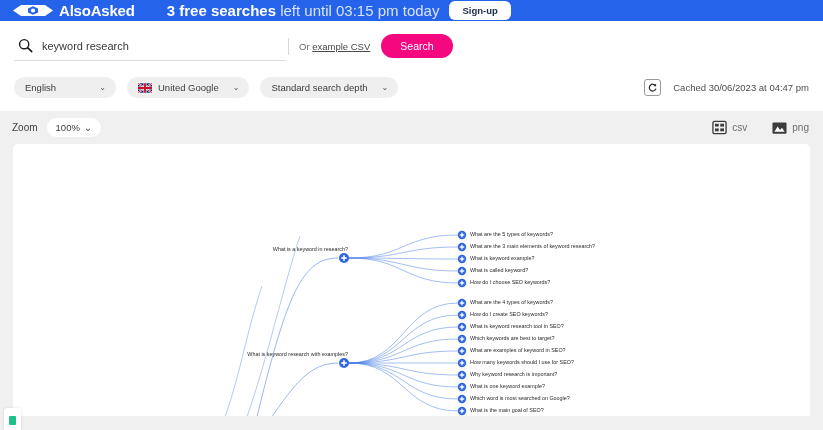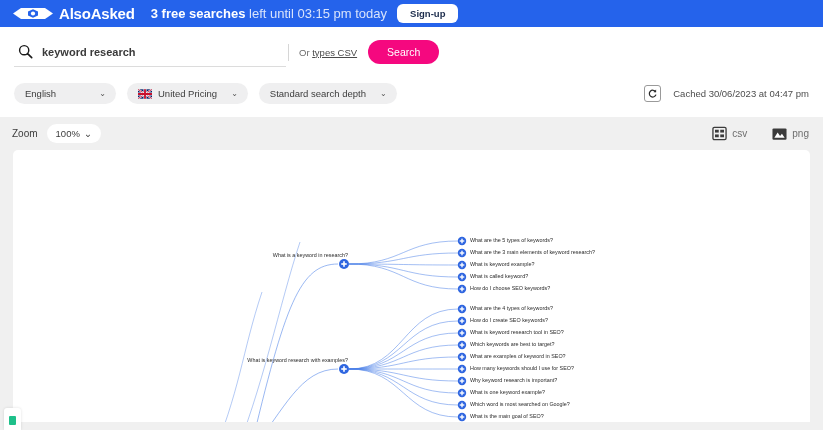--- a/index.html
+++ b/index.html
@@ -5,34 +5,34 @@
   * { box-sizing: border-box; margin: 0; padding: 0; }
   html, body {
     width: 823px; height: 430px;
     font-family: "Liberation Sans", sans-serif;
     background: #f0f0f0;
     overflow: hidden;
   }
 
   
   .topbar {
-    height: 27px;
+    height: 21px;
     background: #2563eb;
     display: flex;
     align-items: center;
     padding: 0 14px 0 12px;
     color: #fff;
   }
   .logo-wrap { display: flex; align-items: center; gap: 5px; }
   .logo-mark { width: 42px; height: 15px; display: block; }
   .logo-text {
     font-size: 15px; font-weight: 700; letter-spacing: -0.2px; color: #fff;
   }
   .free-note {
-    margin-left: 16px; font-size: 13px; color: #d8e3fb; white-space: nowrap;
+    margin-left: 32px; font-size: 15px; color: #d8e3fb; white-space: nowrap;
   }
   .free-note b { color: #fff; font-weight: 700; }
   .signup-btn {
     margin-left: 10px;
     background: #fff; color: #1b2b4b;
     font-size: 9.5px; font-weight: 700;
     border: none; border-radius: 6px;
     padding: 4px 13px; cursor: pointer;
     font-family: "Liberation Sans", sans-serif;
   }
@@ -48,21 +48,21 @@
     flex: 0 0 272px;
     display: flex; align-items: center; gap: 9px;
     border-bottom: 1px solid #dcdcdc;
     padding: 0 4px 7px 4px;
   }
   .search-icon { width: 15px; height: 15px; flex: none; }
   .search-input {
     border: none; outline: none;
     font-size: 11px; color: #3a3a3a;
     font-family: "Liberation Sans", sans-serif;
-    width: 100%; background: transparent; font-weight: bold;
+    width: 100%; background: transparent;
   }
   .vdiv { width: 1px; height: 17px; background: #d6d6d6; margin: 0 10px 7px 2px; }
   .upload-txt { font-size: 9.5px; color: #6b6b6b; margin-bottom: 7px; white-space: nowrap; }
   .upload-txt a { color: #4a4a4a; text-decoration: underline; }
   .search-btn {
     margin: 0 0 7px 11px;
     background: #f5087f; color: #fff;
     border: none; border-radius: 13px;
     font-size: 10.5px; font-weight: 400;
     padding: 6px 19px; cursor: pointer;
@@ -169,40 +169,40 @@
   <div class="search-row">
     <div class="search-field">
       <svg class="search-icon" viewBox="0 0 16 16">
         <circle cx="6.6" cy="6.6" r="4.9" fill="none" stroke="#1a1a1a" stroke-width="1.5"></circle>
         <line x1="10.2" y1="10.2" x2="14.6" y2="14.6" stroke="#1a1a1a" stroke-width="1.7" stroke-linecap="round"></line>
       </svg>
       <input class="search-input" type="text" value="keyword research" style="">
     </div>
     <div class="vdiv"></div>
     <div class="upload-txt">
-      <span>Or </span><a href="#">types CSV</a>
+      <span>Or </span><a href="#">example CSV</a>
     </div>
     <button class="search-btn">Search</button>
   </div>
 </div>
 
 <div class="filter-row">
   <button class="pill lang">
     <span>English</span>
     <span class="caret">⌄</span>
   </button>
   <button class="pill">
     <svg class="flag" viewBox="0 0 60 40">
       <rect width="60" height="40" fill="#012169"></rect>
       <path d="M0,0 60,40 M60,0 0,40" stroke="#fff" stroke-width="8"></path>
       <path d="M0,0 60,40 M60,0 0,40" stroke="#C8102E" stroke-width="4"></path>
       <path d="M30,0 V40 M0,20 H60" stroke="#fff" stroke-width="13"></path>
       <path d="M30,0 V40 M0,20 H60" stroke="#C8102E" stroke-width="8"></path>
     </svg>
-    <span>United Pricing</span>
+    <span>United Google</span>
     <span class="caret">⌄</span>
   </button>
   <button class="pill">
     <span>Standard search depth</span>
     <span class="caret">⌄</span>
   </button>
   <div class="cached">
     <span class="cached-icon">
       <svg viewBox="0 0 14 14" width="11" height="11">
         <path d="M11 5 A4.3 4.3 0 1 0 11.4 8.4" fill="none" stroke="#2b2b2b" stroke-width="1.6"></path>

